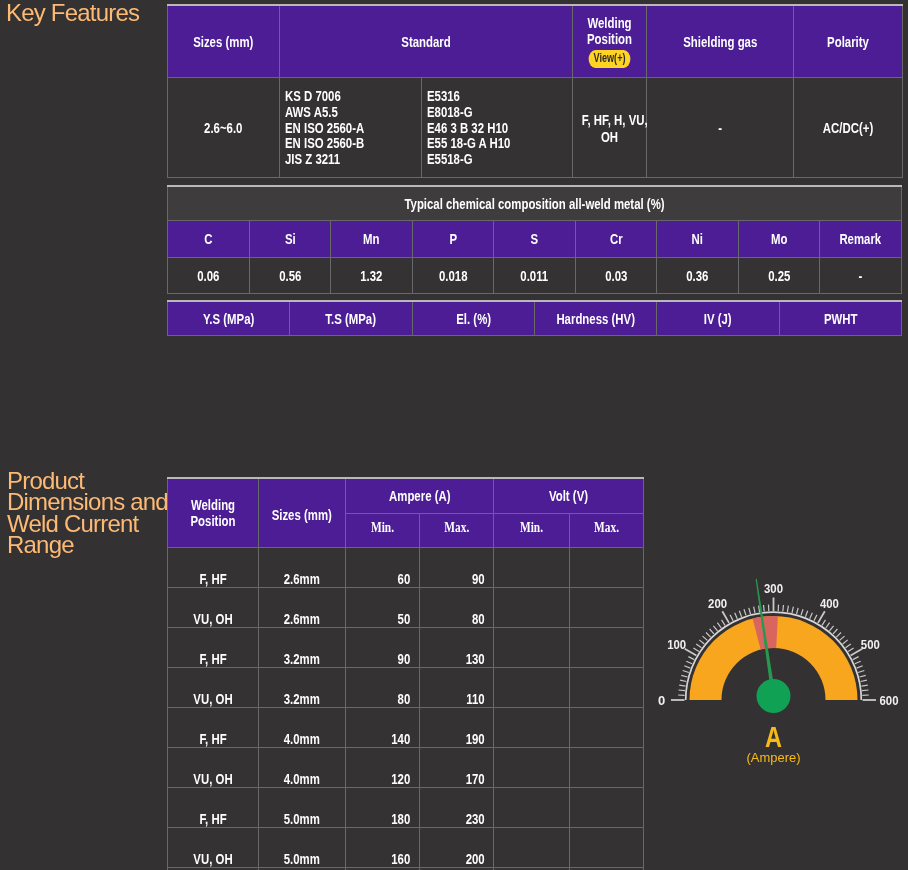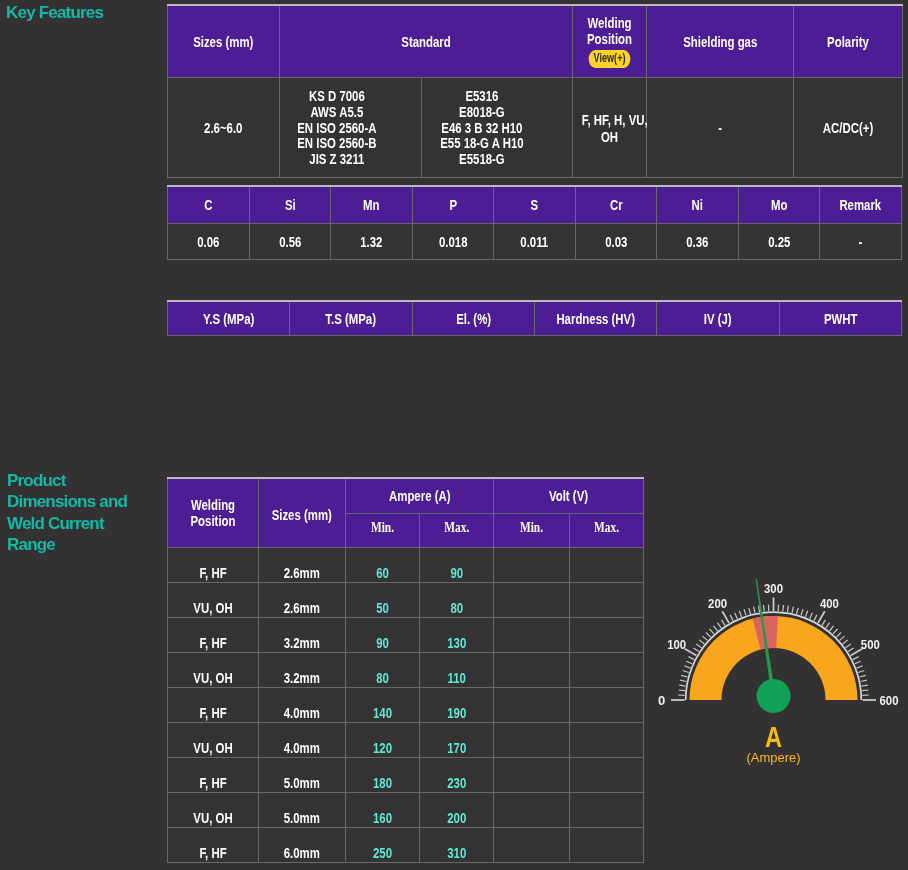--- a/index.html
+++ b/index.html
@@ -1,33 +1,33 @@
 <!DOCTYPE html>
 <html><head>
 <meta charset="utf-8">
 <style>
   * { margin:0; padding:0; box-sizing:border-box; }
   html,body { width:908px; height:870px; background:#333132; overflow:hidden;
     font-family:"Liberation Sans", sans-serif; }
   .page { position:relative; width:908px; height:870px; }
-  .h1 { position:absolute; color:#14b8a6; font-weight:bold; font-size:17px;
+  .h1 { position:absolute; color:#fdba74; font-weight:normal; font-size:24px;
     letter-spacing:-0.8px; line-height:21.4px; }
   table { border-collapse:collapse; table-layout:fixed; position:absolute;
     border-top:2px solid #b9b9b9; border-bottom:1px solid #8a8a8a;
     border-left:1px solid #4c494a; border-right:1px solid #4c494a; }
   td, th { border:1px solid #686868; color:#fff; font-weight:bold;
     font-size:15px; text-align:center; vertical-align:middle; }
   .c { display:block; transform:scaleX(0.76); transform-origin:center; }
   .lft .c { transform-origin:left center; }
   th { background:#4c1d95; }
   td { background:#343233; }
   .ttl { background:#3f3c3d; }
-  .yel { color:#5eead4; }
-  #t4 td { padding-top:16px; }
-  .lft { text-align:center; padding-left:5px; line-height:15.7px; }
+  .yel { color:#ffffff;text-align:right; }
+  #t4 td { padding-top:22px; }
+  .lft { text-align:left; padding-left:5px; line-height:15.7px; }
   .pill { display:inline-block; background:#ffd321; color:#2e2b2c; font-size:12px;
     font-weight:bold; border-radius:9px; padding:2px 6px 3px; margin-top:3px; line-height:13px; }
 </style>
 </head>
 <body>
 <div class="page">
   <div class="h1" style="left:6px; top:2px;">Key Features</div>
 
   <table style="left:167px; top:4px; width:735px;">
     <colgroup>
@@ -74,20 +74,25 @@
           </td>
       <td>
             <span class="c">AC/DC(+)</span>
           </td>
     </tr>
   </tbody>
     </table>
 
   <table style="left:167px; top:185px; width:735px;">
     <tbody>
+        <tr style="height:34px;">
+          <th colspan="9" class="ttl">
+            <span class="c">Typical chemical composition all-weld metal (%)</span>
+          </th>
+        </tr>
     <tr style="height:37px;">
       <th>
             <span class="c">C</span>
           </th>
           <th>
             <span class="c">Si</span>
           </th>
           <th>
             <span class="c">Mn</span>
           </th>

